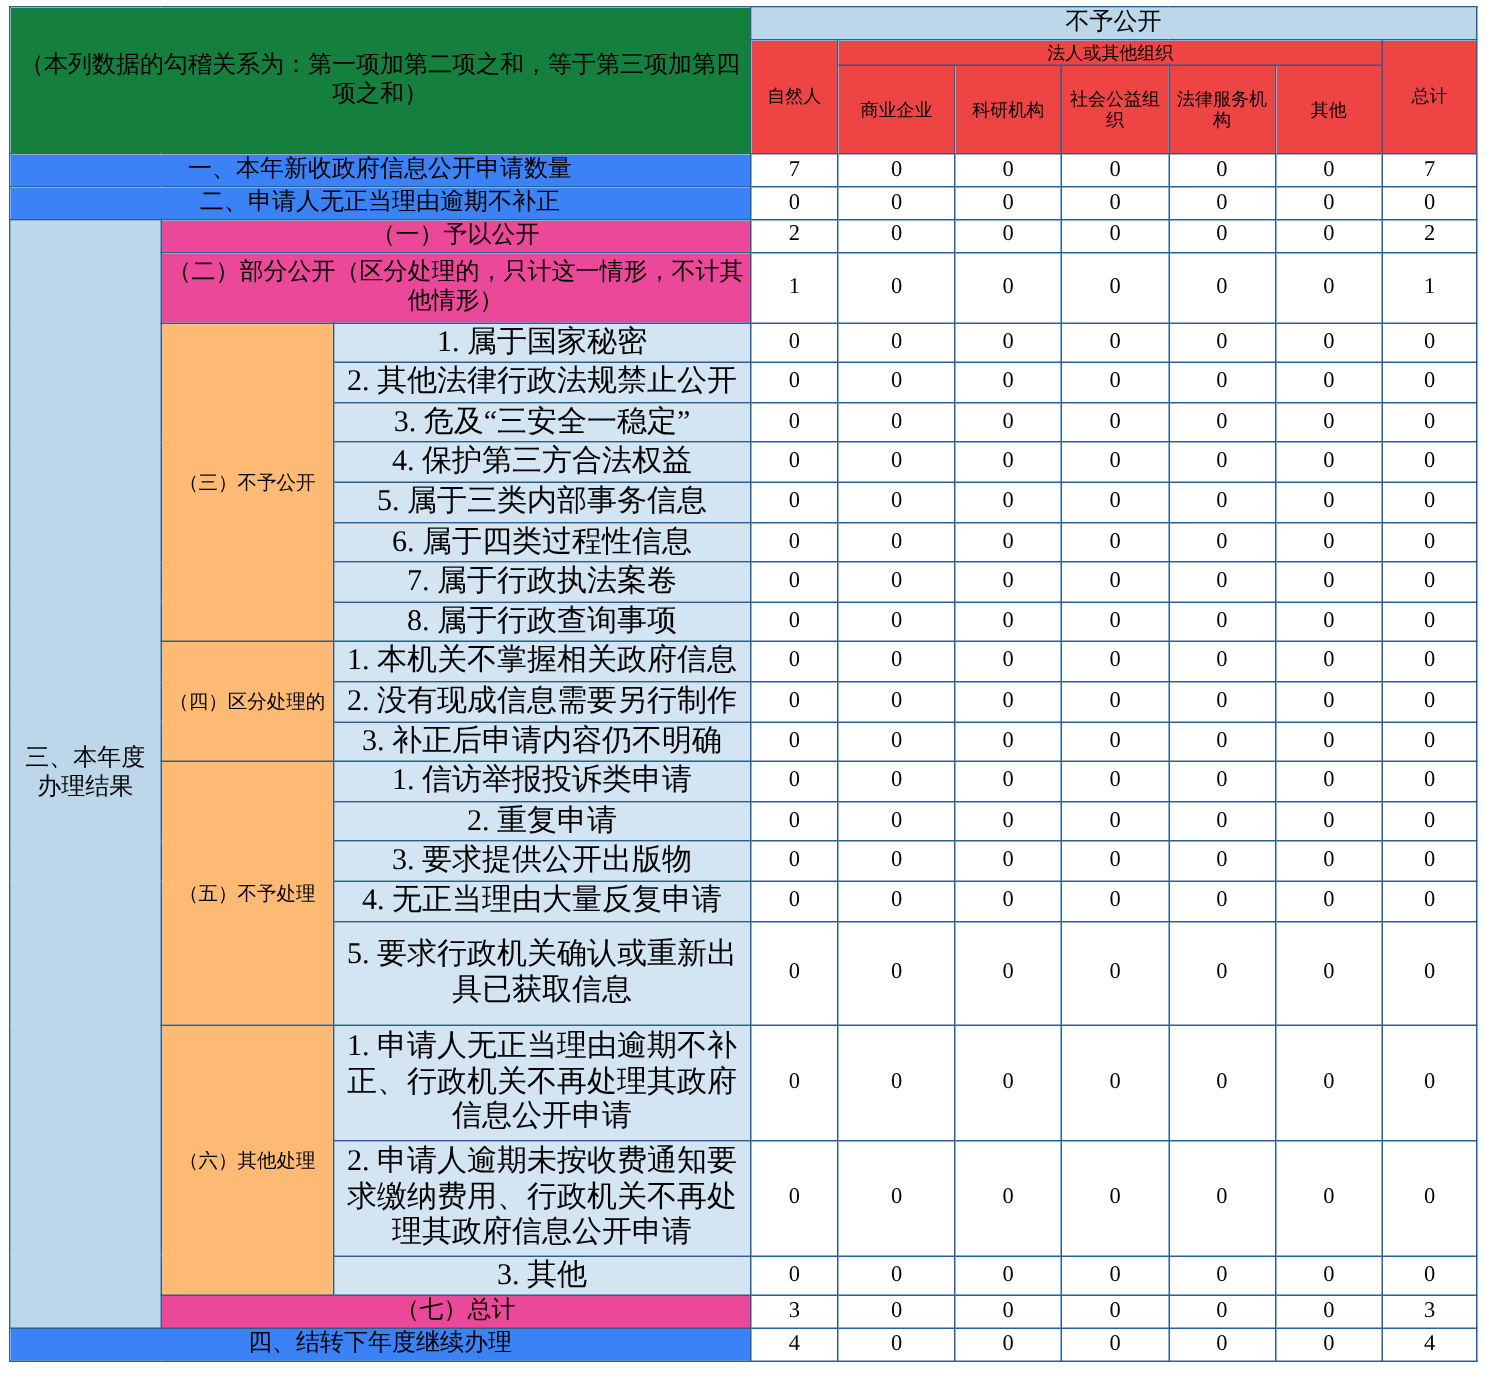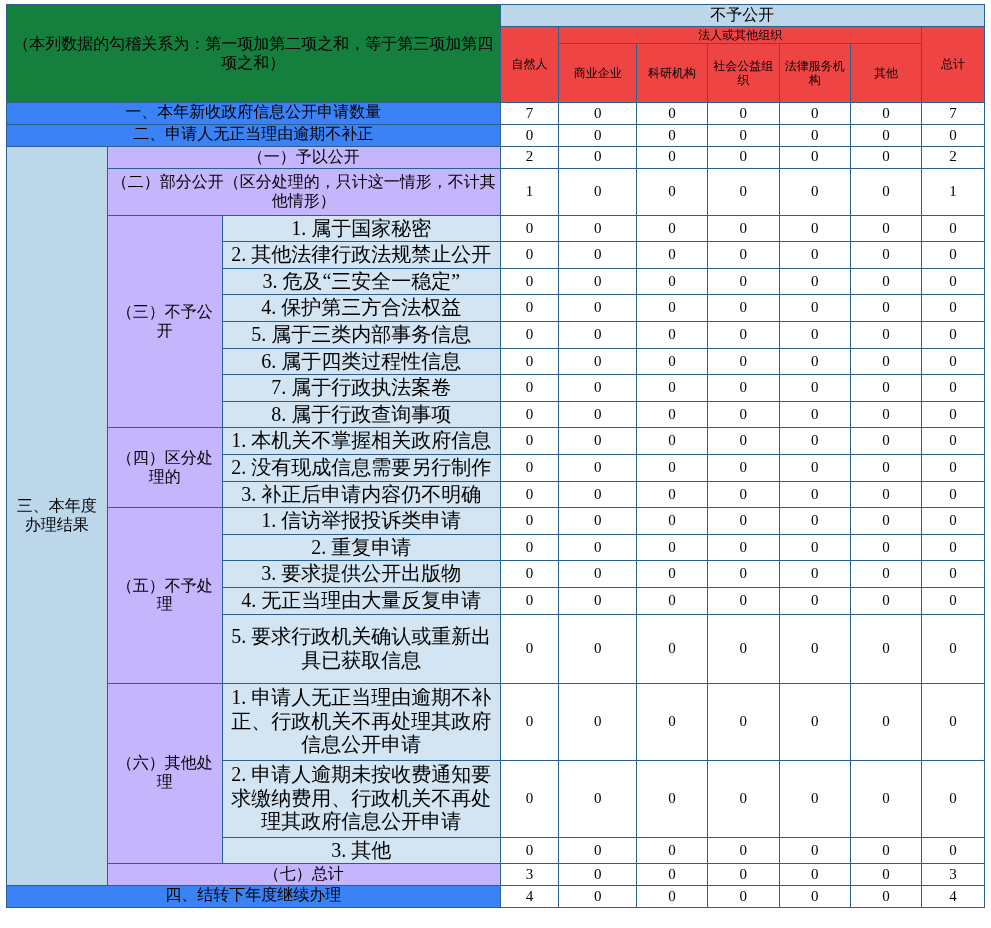--- a/index.html
+++ b/index.html
@@ -49,36 +49,36 @@
     line-height: 1.45;
   }
   .rowlabel {
     background: #3b82f6;
     text-align: left;
     font-size: 16px;
     padding-left: 6px;
     font-family: Liberation Mono, monospace;
   }
   .rowlabel-l1 {
-    background: #c4b5fd;
+    background: #ec4899;
     text-align: left;
     font-size: 16px;
     padding-left: 8px;
     line-height: 1.35;
   }
   .rowlabel-l2 {
     background: #d3e5f3;
     text-align: left;
     font-size: 20px;
     padding-left: 5px;
     line-height: 1.3;
   }
   .grp-label {
-    background: #c4b5fd;
-    font-size: 16px;
+    background: #fdba74;
+    font-size: 13px;
     line-height: 1.3;
     padding: 2px 4px;
   }
   .num {
     background: #ffffff;
     font-size: 15px;
     font-family: "Liberation Serif", "DejaVu Serif", serif;
   }
   .sect-label {
     background: #bcd6ea;

